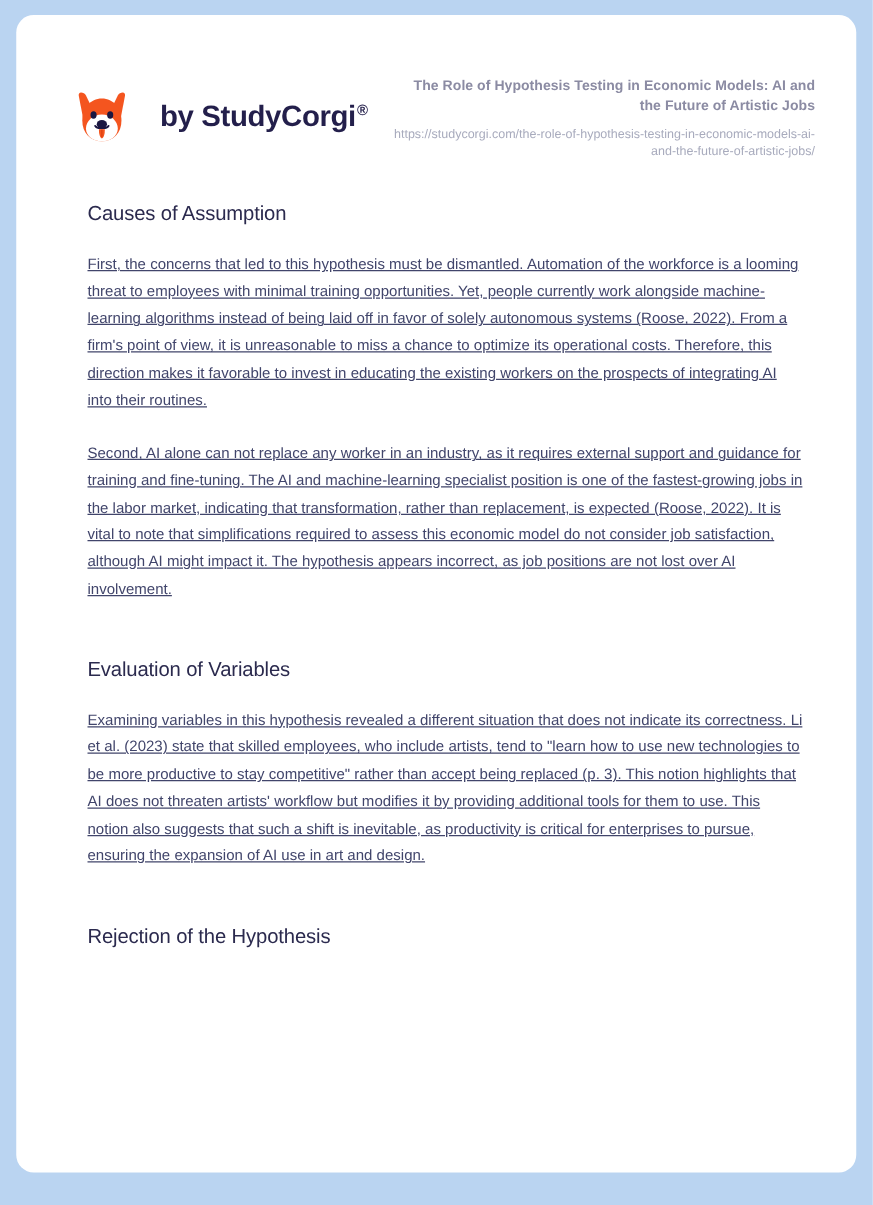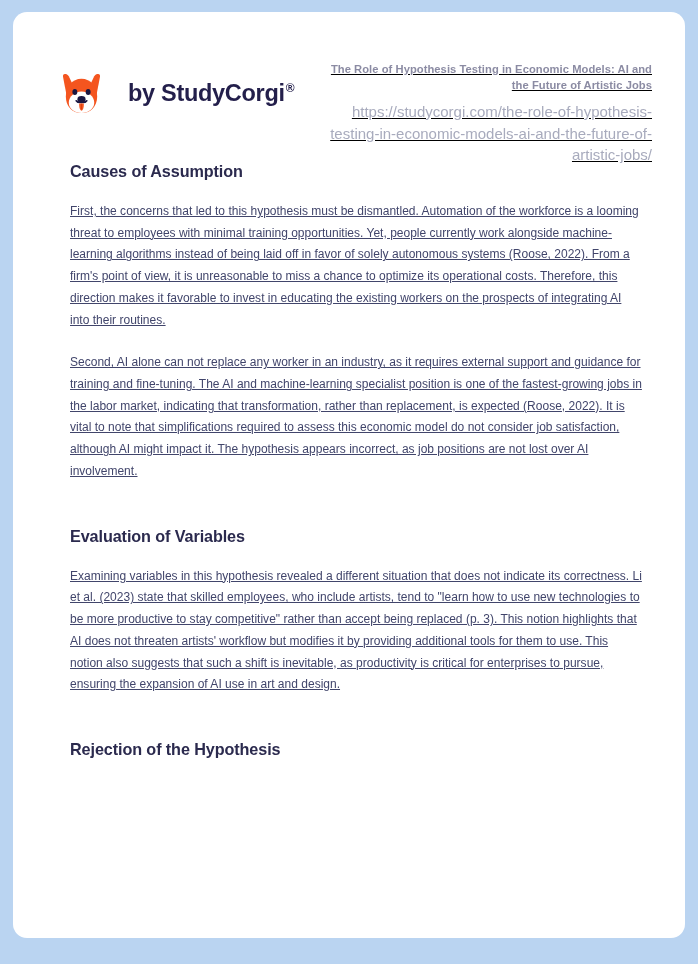--- a/index.html
+++ b/index.html
@@ -46,47 +46,46 @@
   .brand-reg{
     font-size:12px;
     vertical-align:super;
     font-weight:bold;
     margin-left:1px;
   }
   .doc-meta{
     text-align:right;
     width:337px;
     padding-top:3px;
-    text-decoration:underline;
   }
   .doc-title{
     font-size:11.2px;
     font-weight:bold;
     color:#8b8ba3;
     line-height:1.42;
     letter-spacing:0.05px;
   }
   .doc-url{
     margin-top:7px;
-    font-size:15px;
+    font-size:10px;
     color:#a8abbd;
     line-height:1.45;
     word-break:break-word;
     text-align:right;
   }
 
   
   .doc-body{
     position:absolute;
     left:0; top:150px; right:0; bottom:0;
     padding:0 43px 0 57px;
   }
   h2.section-heading{
     font-size:16.2px;
-    font-weight:bold;
+    font-weight:normal;
     color:#2b2a4e;
     letter-spacing:-0.1px;
     margin:0 0 20px 0;
   }
   h2.section-heading.spaced{ margin-top:44px; }
   p.paragraph{
     font-size:12px;
     color:#41456b;
     line-height:1.81;
     margin:0 0 21px 0;

